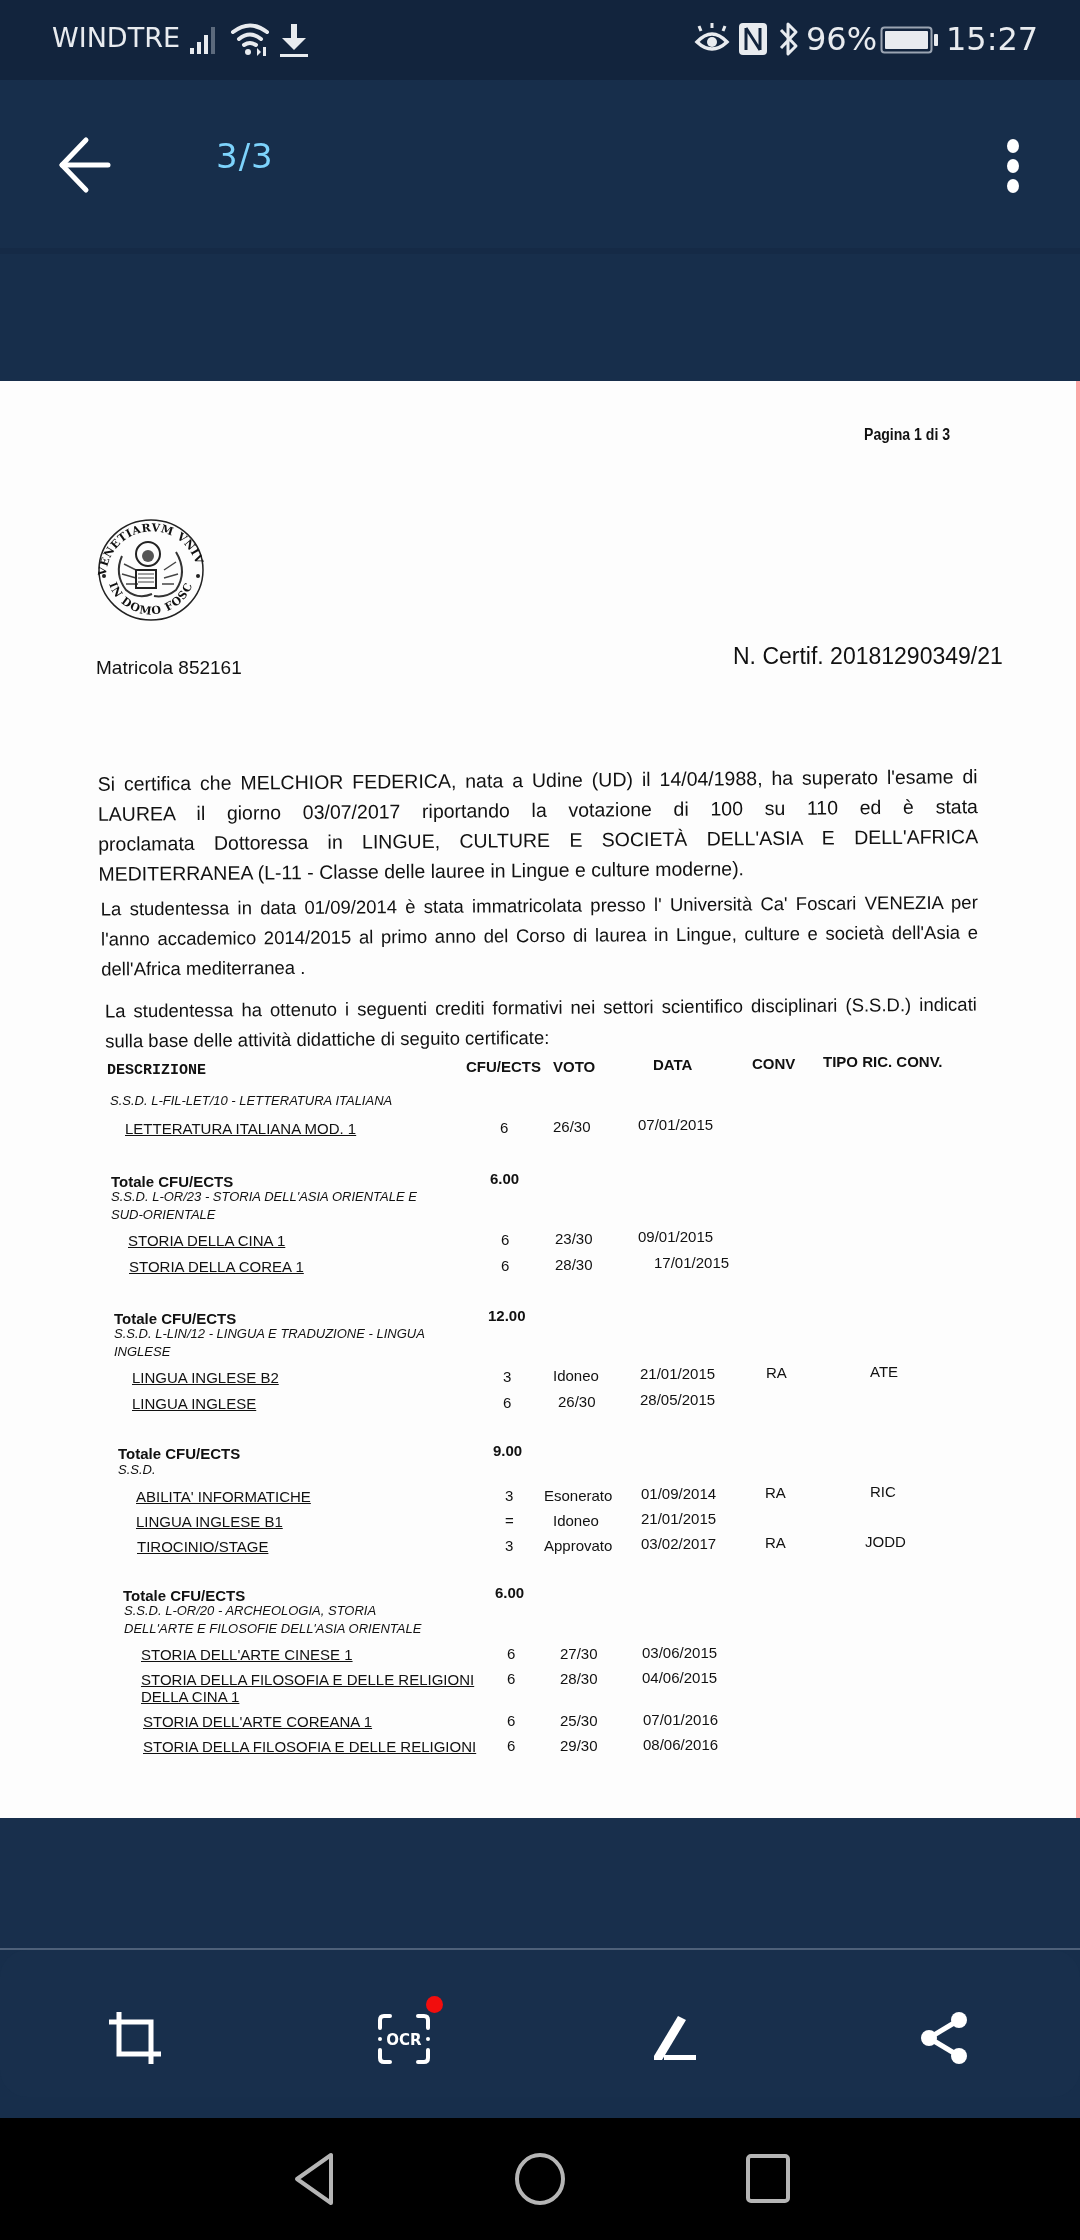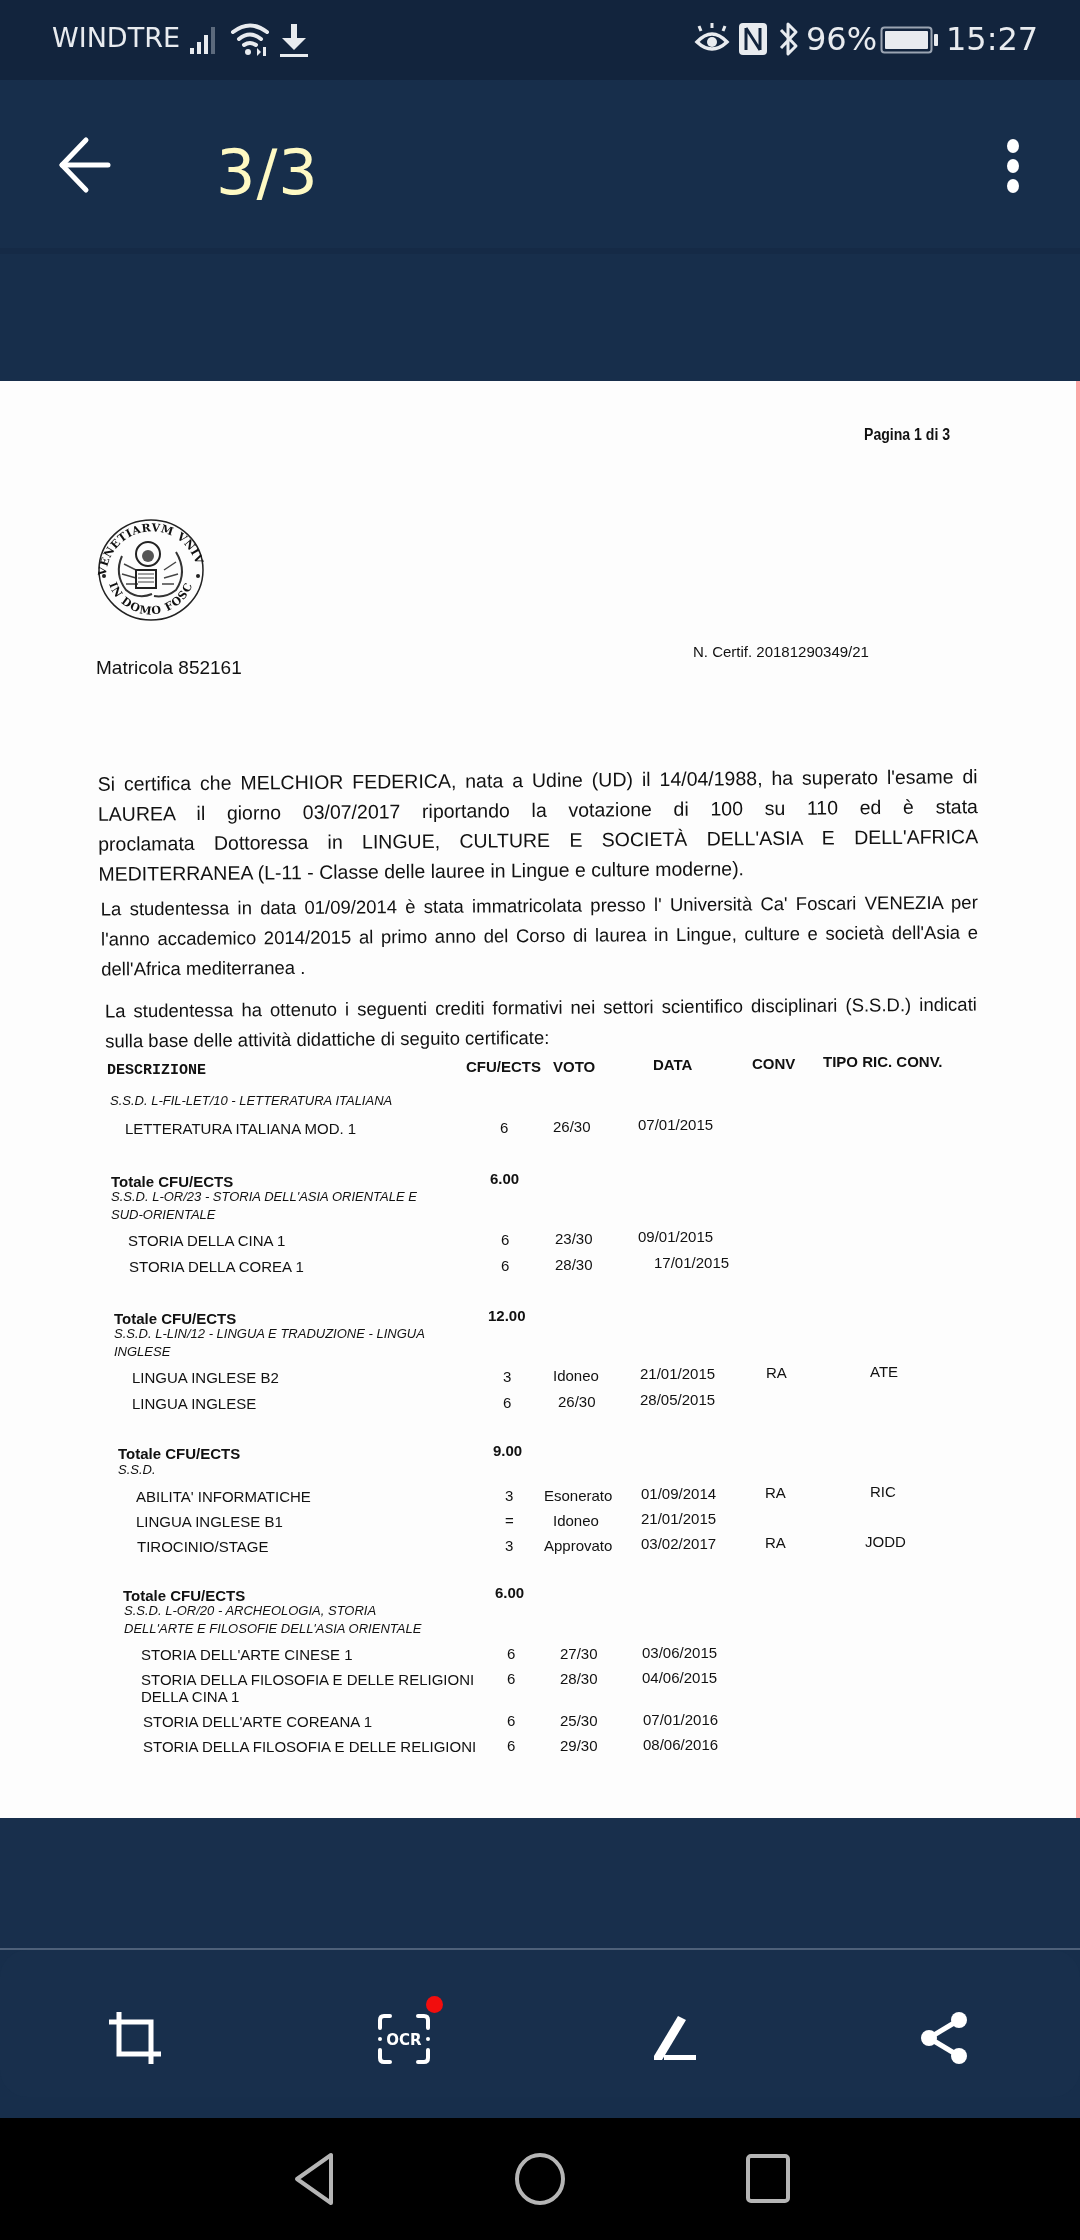--- a/index.html
+++ b/index.html
@@ -9,39 +9,39 @@
   
   .status-bar { position: absolute; left: 0; top: 0; width: 1080px; height: 80px; background: #12243d; color: #e8ebef; }
   .status-bar .carrier { position: absolute; left: 52px; top: 22px; font-family: "DejaVu Sans", sans-serif; font-size: 27px; letter-spacing: 0px; }
   .status-bar .sb-icon { position: absolute; top: 18px; }
   .status-bar .battery-pct { position: absolute; left: 806px; top: 20px; font-size: 32px; font-family: "DejaVu Sans", sans-serif; }
   .status-bar .clock { position: absolute; left: 946px; top: 20px; font-size: 32px; font-family: "DejaVu Sans", sans-serif; }
 
   
   .app-bar { position: absolute; left: 0; top: 80px; width: 1080px; height: 168px; background: #172e4b; }
   .app-bar .back-btn { position: absolute; left: 52px; top: 50px; width: 70px; height: 70px; }
-  .app-bar .title { position: absolute; left: 216px; top: 56px; color: #fef9c3; font-size: 62px; font-family: "DejaVu Sans", sans-serif; font-weight: normal; letter-spacing: 1px; }
+  .app-bar .title { position: absolute; left: 216px; top: 56px; color: #7dd3fc; font-size: 34px; font-family: "DejaVu Sans", sans-serif; font-weight: normal; letter-spacing: 1px; }
   .app-bar .more-btn { position: absolute; left: 996px; top: 58px; width: 34px; height: 56px; }
   .app-bar-shadow { position: absolute; left: 0; top: 248px; width: 1080px; height: 6px; background: #152a46; }
 
   
   .doc-area { position: absolute; left: 0; top: 254px; width: 1080px; height: 1564px; background: #172e4b; }
   .page { position: absolute; left: 0; top: 381px; width: 1080px; height: 1437px; background: #fdfdfd; border-right: 4px solid #fca5a5; overflow: hidden; color: #111; }
   .page .t { position: absolute; white-space: nowrap; font-family: "Liberation Sans", sans-serif; }
   .page .logo-seal { position: absolute; left: 92px; top: 133px; width: 118px; height: 112px; }
   .page .uni-name { position: absolute; left: 216px; top: 134px; font-size: 31px; line-height: 30px; color: #111; font-family: "Liberation Sans", sans-serif; }
   .page .body-p { position: absolute; font-size: 19.5px; line-height: 30px; color: #111; text-align: justify; }
   .page .body-p .jl { display: block; text-align: justify; text-align-last: justify; }
   .page .body-p .ll { display: block; text-align: left; }
 
   .page .hdr { font-size: 15px; font-weight: bold; }
   .page .ssd { font-size: 13px; font-style: italic; line-height: 18px; }
   .page .tot { font-size: 15px; font-weight: bold; }
   .page .tot-val { font-size: 15px; font-weight: bold; }
-  .page .row { font-size: 15px; }
+  .page .row { font-size: 15px; text-decoration: underline; }
   .page .cell { font-size: 15px; }
 
   
   .under-page { position: absolute; left: 0; top: 1818px; width: 1080px; height: 130px; background: #182f4c; }
   .divider { position: absolute; left: 0; top: 1948px; width: 1080px; height: 2px; background: #4d6079; }
 
   
   .bottom-toolbar { position: absolute; left: 0; top: 1950px; width: 1080px; height: 147px; background: #182f4c; border-radius: 27px; }
   .bottom-toolbar .tb-btn { position: absolute; top: 48px; width: 80px; height: 80px; display: flex; align-items: center; justify-content: center; }
   .ocr-dot { position: absolute; left: 426px; top: 46px; width: 17px; height: 17px; border-radius: 50%; background: #f20d0d; }
@@ -157,21 +157,21 @@
       <path d="M32 50 L44 56 M30 60 L44 64 M34 70 L46 70" stroke="#444" stroke-width="1.5"></path>
       <path d="M84 48 L72 56 M86 60 L72 64 M82 70 L70 70" stroke="#444" stroke-width="1.5"></path>
       <rect x="44" y="56" width="20" height="18" fill="none" stroke="#222" stroke-width="2"></rect>
       <path d="M46 60 L62 60 M46 64 L62 64 M46 68 L62 68" stroke="#444" stroke-width="1"></path>
       <circle cx="12" cy="62" r="2" fill="#222"></circle>
       <circle cx="106" cy="62" r="2" fill="#222"></circle>
     </svg>
   </div>
 
   <span class="t" style="left:96px; top:276px; font-size:19px;">Matricola 852161</span>
-  <span class="t" style="left:693px; top:262px; font-size:15px;">N. Certif. 20181290349/21</span>
+  <span class="t" style="left:733px; top:262px; font-size:23px;">N. Certif. 20181290349/21</span>
 
   <div class="body-p" style="left:98px; top:384px; width:880px; transform: rotate(-0.5deg);">
     <span class="jl">Si certifica che MELCHIOR FEDERICA, nata a Udine (UD) il 14/04/1988, ha superato l'esame di</span>
     <span class="jl">LAUREA il giorno 03/07/2017 riportando la votazione di 100 su 110 ed è stata</span>
     <span class="jl">proclamata Dottoressa in LINGUE, CULTURE E SOCIETÀ DELL'ASIA E DELL'AFRICA</span>
     <span class="ll">MEDITERRANEA (L-11 - Classe delle lauree in Lingue e culture moderne).</span>
   </div>
 
   <div class="body-p" style="left:101px; top:510px; width:877px; font-size:18.5px; transform: rotate(-0.45deg);">
     <span class="jl">La studentessa in data 01/09/2014 è stata immatricolata presso l' Università Ca' Foscari VENEZIA per</span>

